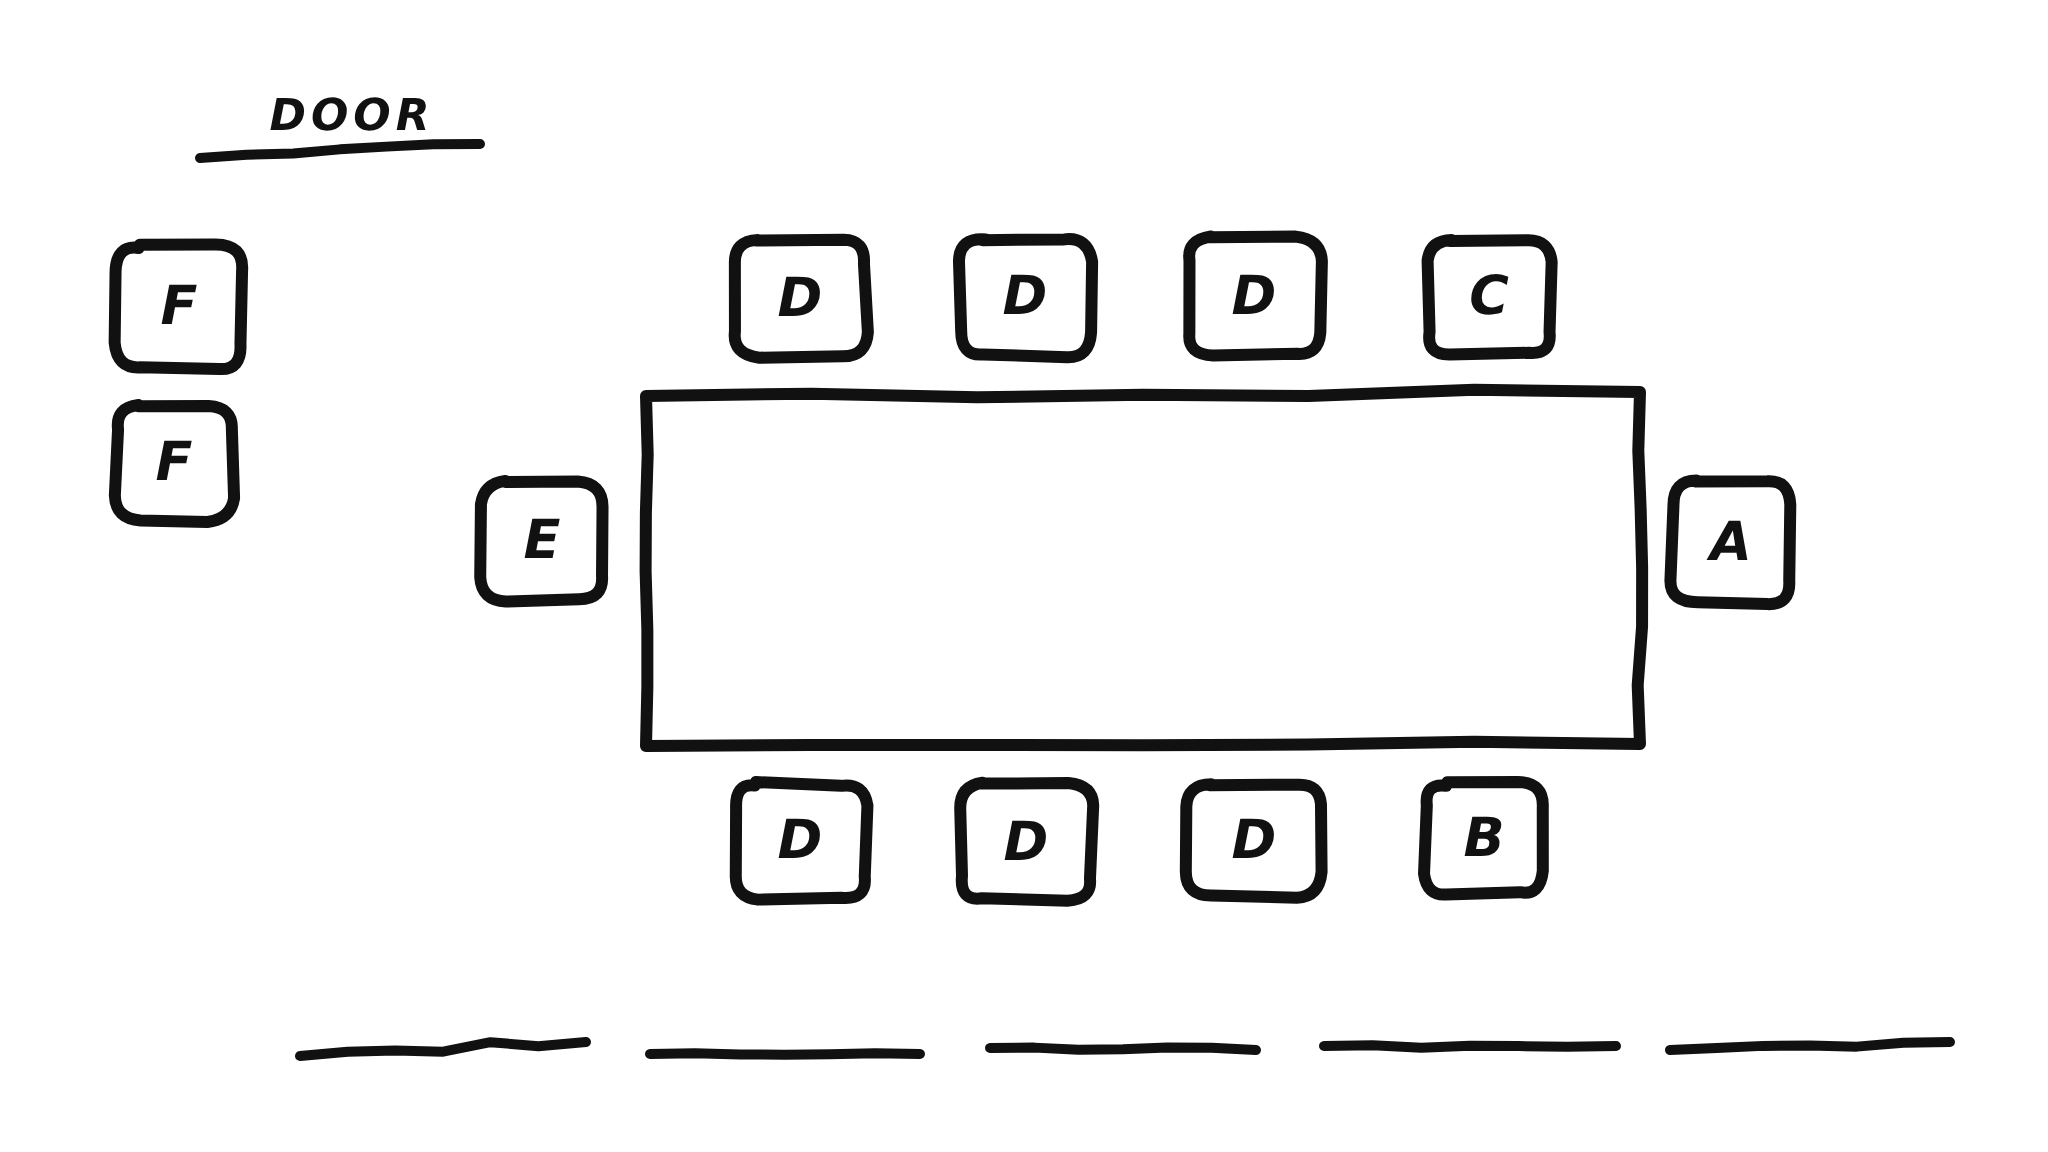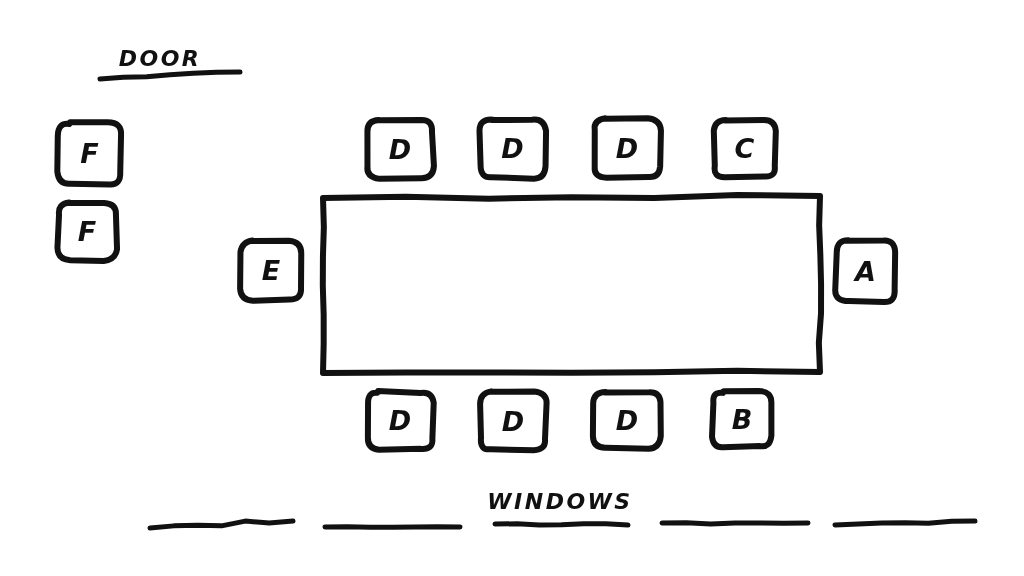--- a/index.html
+++ b/index.html
@@ -72,22 +72,21 @@
         <path d="M 69.20728951981292 203.10731612718664 L 104.29595488402992 203.0226894509513 Q 116.27769424142316 203.72655442538672 115.92426635697484 214.37719308608212 L 117.04096037400886 249.085896644881 Q 115.43217007871718 259.6196262412239 103.68852273011579 261.0166955440771 L 70.26985444761813 260.1937711028848 Q 57.764378835912794 259.4011972834822 57.427637714333834 247.78580106240696 L 59.032752505410464 214.68341789054685 Q 57.68361202478409 203.82490327456034 69.24243710217998 202.53685566200875 Z" stroke-width="6"></path>
         <path d="M 100 79 L 123.31 77.33 L 146.67 76.74 L 169.96 74.68 L 193.28 73.31 L 216.62 72.14 L 240.00 72.00" stroke-width="5"></path>
         <path d="M 150 528 L 173.79 525.87 L 197.65 525.25 L 221.57 525.86 L 245.22 521.11 L 269.21 523.09 L 293.00 521.00" stroke-width="5"></path>
         <path d="M 325 527 L 347.50 526.64 L 370.00 527.20 L 392.50 527.32 L 415.00 527.10 L 437.50 526.68 L 460.00 527.00" stroke-width="5"></path>
         <path d="M 495 524 L 517.17 523.81 L 539.33 524.89 L 561.50 524.63 L 583.67 523.73 L 605.84 523.84 L 628.00 525.00" stroke-width="5"></path>
         <path d="M 662 523 L 686.33 522.66 L 710.67 523.91 L 735.00 522.93 L 759.33 523.03 L 783.67 523.34 L 808.00 523.00" stroke-width="5"></path>
         <path d="M 835 525 L 858.32 524.00 L 881.65 522.94 L 904.99 522.73 L 928.36 523.32 L 951.66 521.33 L 975.00 521.00" stroke-width="5"></path>
       </g>
   </svg>
 
-  <div class="room-label" id="door-label" style="left: 112px; top: 44px; width: 96px; height: 28px;">DOOR</div>
-  <div class="room-label" id="windows-label" style="left: 484px; top: 487px; width: 152px; height: 28px;">WINDOWS</div>
+  <div class="room-label" id="door-label" style="left: 128px; top: 44px; width: 96px; height: 28px;">DOOR</div>
 
   <div class="layer" id="seat-layer">
       <div class="seat-label" style="left: 367px; top: 120px; width: 66px; height: 58px;">D</div>
       <div class="hit" style="left: 367px; top: 120px; width: 66px; height: 58px;"></div>
       <div class="seat-label" style="left: 480px; top: 119px; width: 65px; height: 59px;">D</div>
       <div class="hit" style="left: 480px; top: 119px; width: 65px; height: 59px;"></div>
       <div class="seat-label" style="left: 594px; top: 119px; width: 66px; height: 59px;">D</div>
       <div class="hit" style="left: 594px; top: 119px; width: 66px; height: 59px;"></div>
       <div class="seat-label" style="left: 714px; top: 120px; width: 61px; height: 57px;">C</div>
       <div class="hit" style="left: 714px; top: 120px; width: 61px; height: 57px;"></div>

